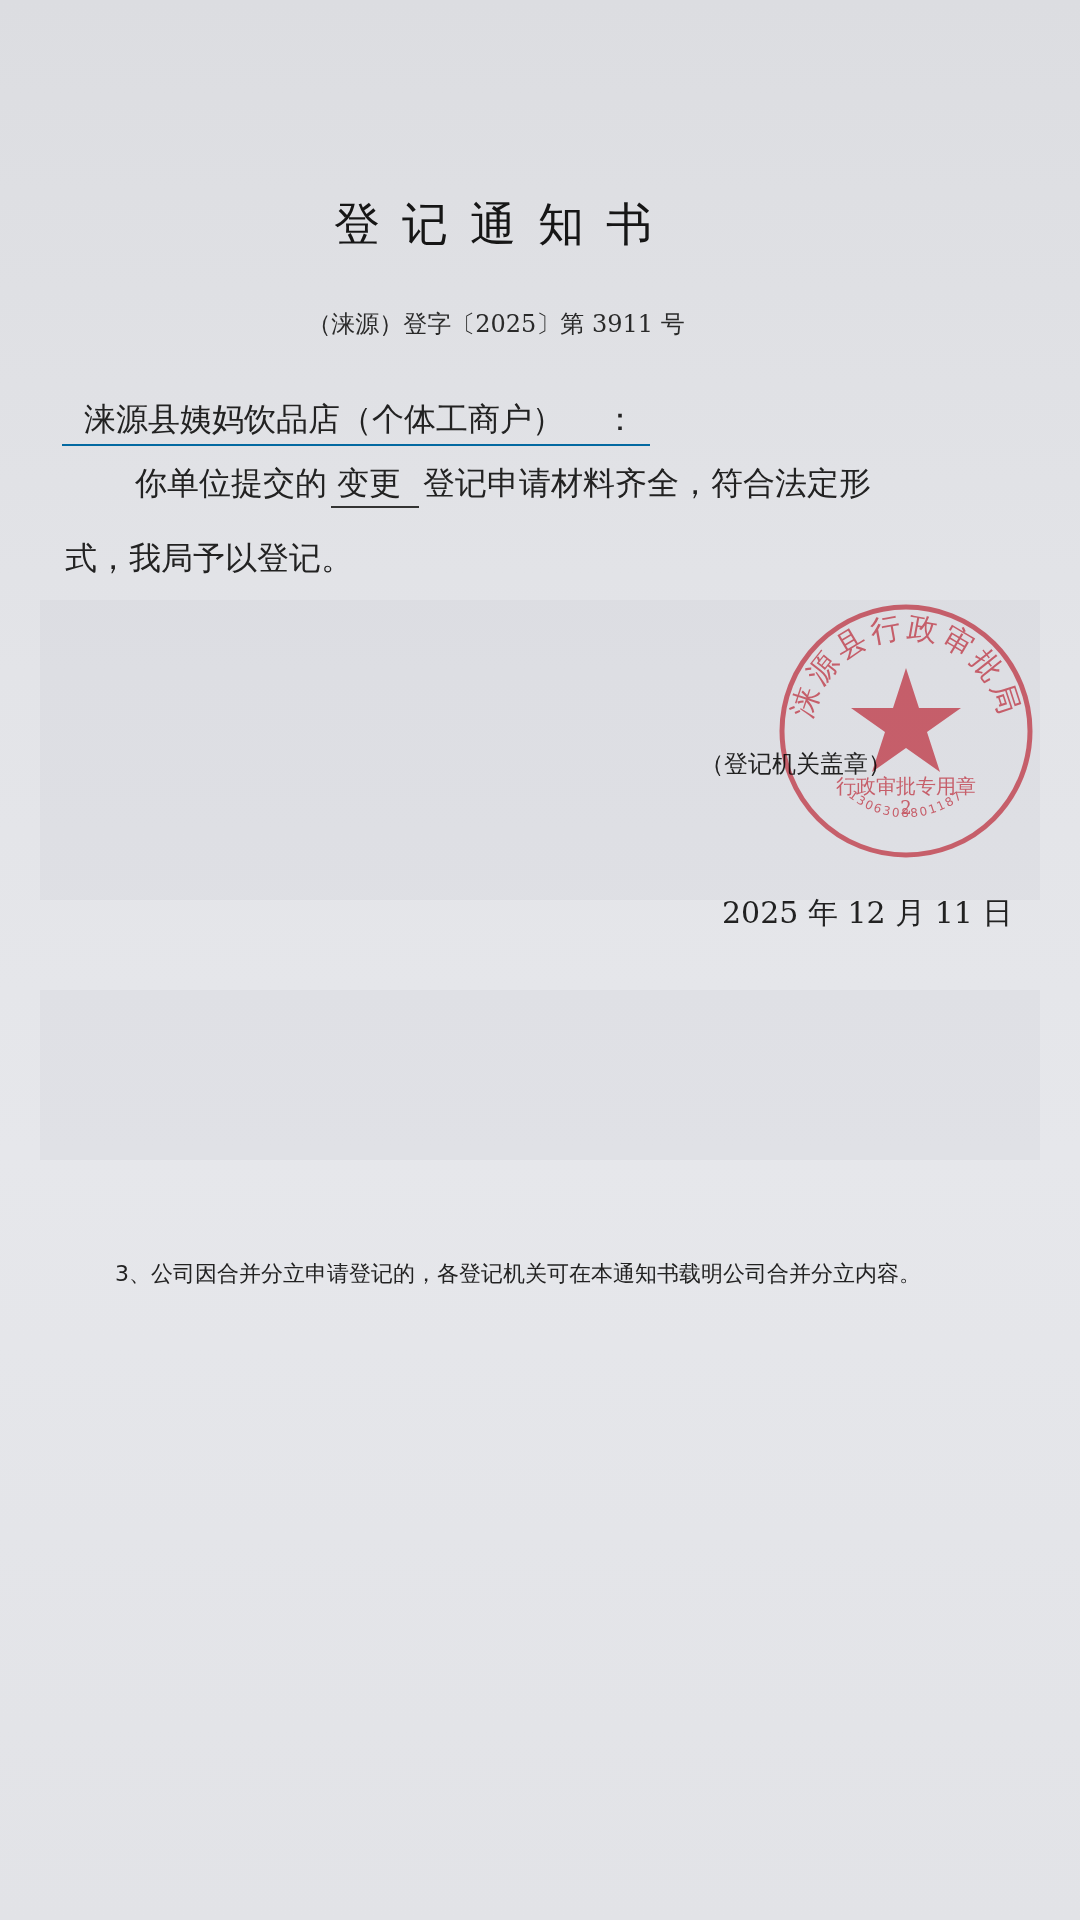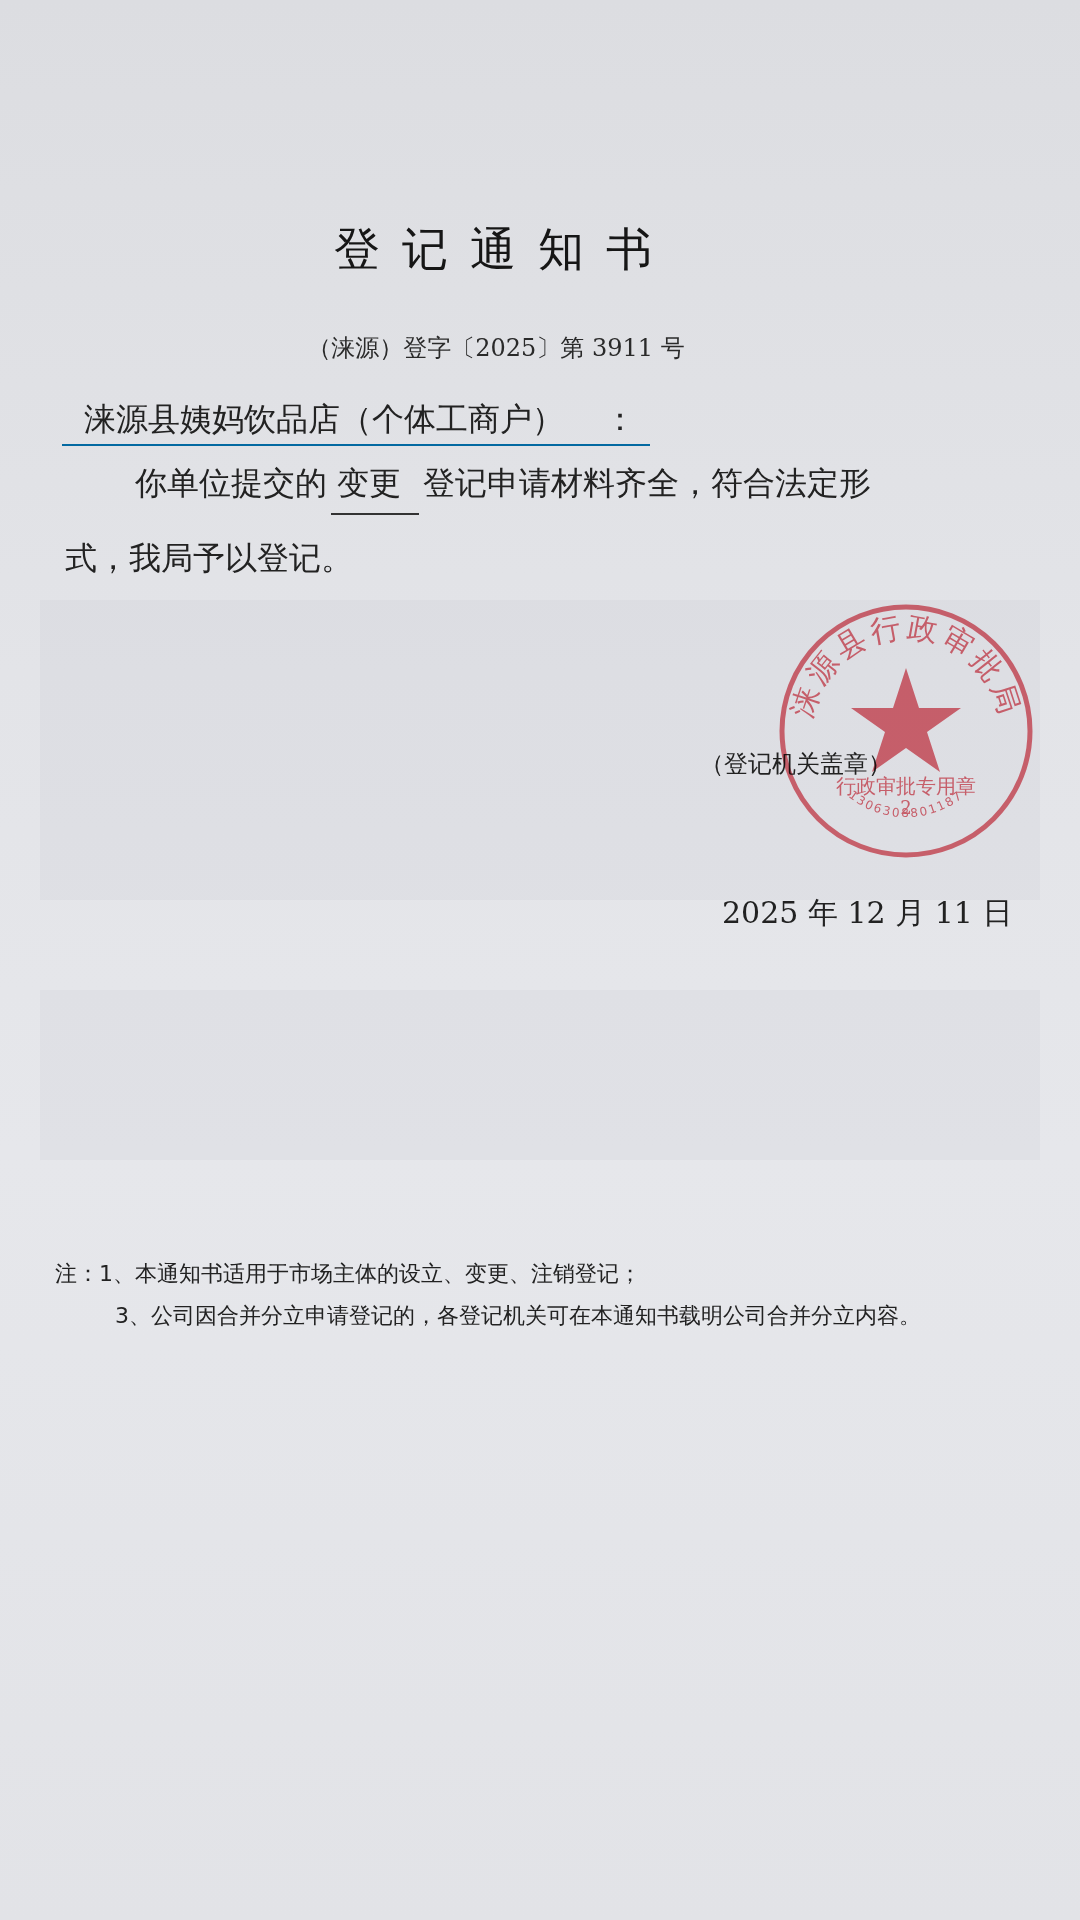--- a/index.html
+++ b/index.html
@@ -7,41 +7,41 @@
     width: 1080px; height: 1920px; overflow: hidden; position: relative;
     background: linear-gradient(180deg, #dcdde1 0%, #e3e4e8 35%, #e6e7eb 60%, #e2e3e7 100%);
     font-family: "DejaVu Serif", "Liberation Serif", serif;
     color: #1e1e1e;
   }
   .ghost {
     position: absolute; background: rgba(120,120,130,0.05);
   }
   .abs { position: absolute; white-space: nowrap; }
   .title {
-    left: 0; width: 1008px; top: 219px; text-align: center;
+    left: 0; width: 1008px; top: 194px; text-align: center;
     font-family: "DejaVu Sans", sans-serif; font-size: 46px; letter-spacing: 22px;
     font-weight: 500; color: #161616;
   }
   .docno {
     left: 0; width: 992px; top: 308px; text-align: center;
-    font-size: 24px; color: #2a2a2a; margin-top: 24px;
+    font-size: 24px; color: #2a2a2a;
   }
   .addressee {
     left: 62px; top: 398px; font-size: 32px;
     font-family: "DejaVu Sans", sans-serif; color: #222;
     border-bottom: 2px solid #0369a1; padding: 0 14px 2px 22px;
   }
   .addressee .colon { margin-left: 40px; }
   .body-line {
     font-family: "DejaVu Sans", sans-serif; font-size: 32px; color: #222;
   }
   .line1 { left: 135px; top: 462px; }
   .line2 { left: 65px; top: 537px; }
   .fill {
-    display: inline-block; border-bottom: 2px solid #333; padding: 0 18px 7px 6px; margin: 0 4px;
+    display: inline-block; border-bottom: 2px solid #333; padding: 0 18px 0 6px; margin: 0 4px;
   }
   .seal-label { left: 700px; top: 748px; font-family: "DejaVu Sans", sans-serif; font-size: 24px; color: #222; }
   .date { left: 722px; top: 893px; font-size: 30px; color: #222; }
   .notes {
     left: 55px; top: 1253px; width: 1000px;
     font-family: "DejaVu Sans", sans-serif; font-size: 22px; color: #222; line-height: 42px;
     white-space: normal;
   }
   .note-row { white-space: nowrap; }
   .note-indent { padding-left: 60px; }
@@ -83,15 +83,14 @@
   <text x="131" y="193" text-anchor="middle" font-family="DejaVu Sans, sans-serif" font-size="20" fill="#e0525f">行政审批专用章</text>
   <text x="131" y="214" text-anchor="middle" font-family="DejaVu Serif, serif" font-size="18" fill="#e0525f">2</text>
   <text font-family="DejaVu Sans, sans-serif" font-size="12" fill="#e0525f" letter-spacing="2">
     <textPath href="#arcBot" startOffset="50%" text-anchor="middle">1306308801187</textPath>
   </text>
 </svg>
 
 <div class="abs date">2025 年 12 月 11 日</div>
 
 <div class="abs notes">
-  <div class="note-row">注：1、本通知书适用于市场主体的设立、变更、注销登记；</div>
   <div class="note-row note-indent">3、公司因合并分立申请登记的，各登记机关可在本通知书载明公司合并分立内容。</div>
 </div>
 
 </body></html>

